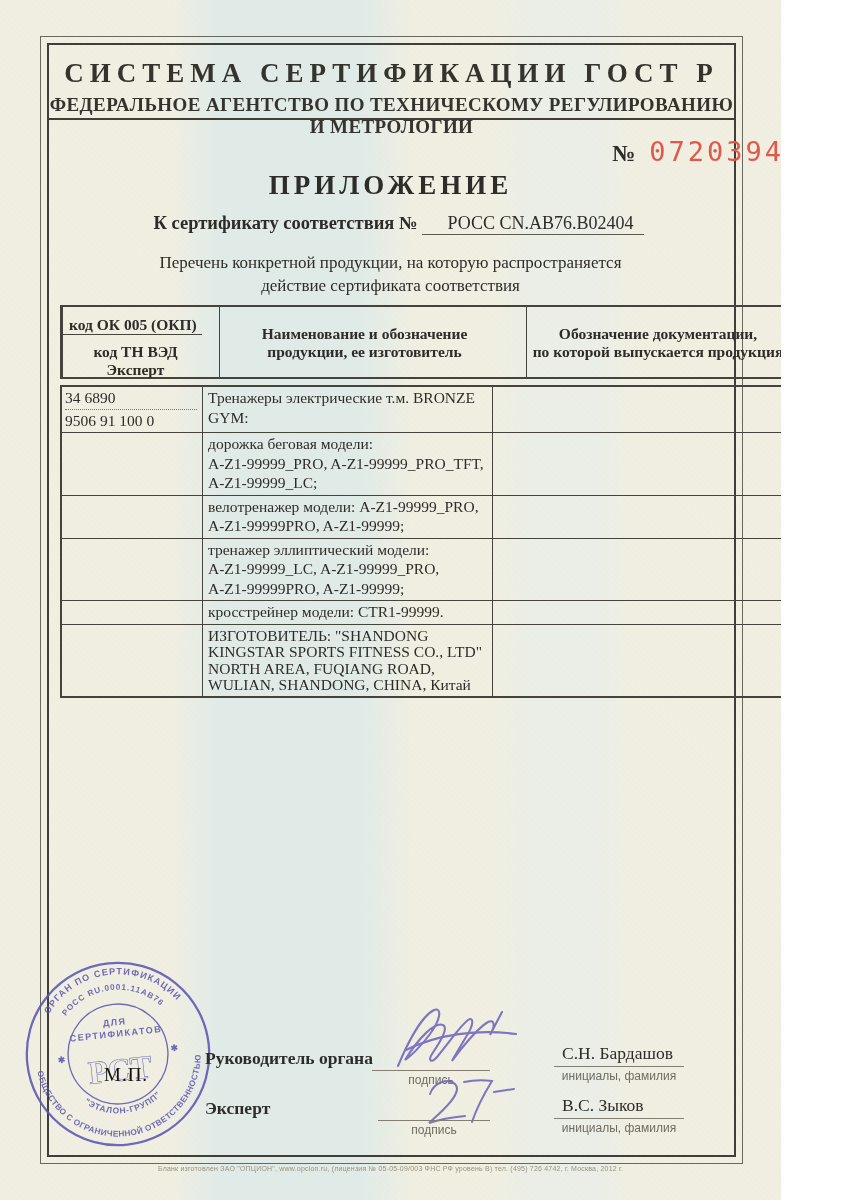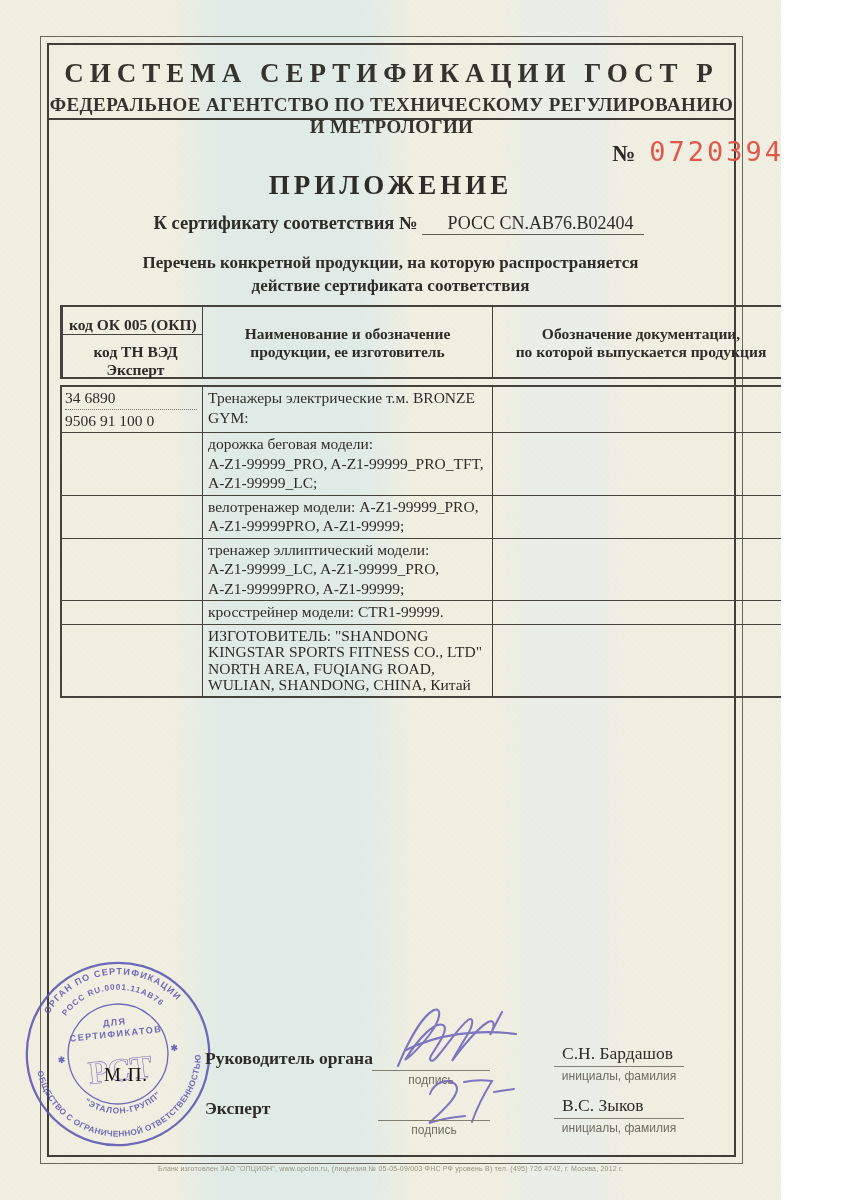--- a/index.html
+++ b/index.html
@@ -55,30 +55,30 @@
     position:absolute; left:0; right:0; top:213px;
     display:flex; justify-content:center; align-items:baseline;padding-left:16px;
   }
   .cert-line .lbl{ font-size:18.5px; font-weight:bold; }
   .cert-line .num{
     font-size:18px; padding-left:26px; padding-right:10px; margin-left:4px;
     border-bottom:1px solid #5c594f;
   }
   .desc{
     position:absolute; left:0; right:0;
-    text-align:center; font-size:17px; font-weight:bold;
+    text-align:center; font-size:17px; font-weight:normal;
   }
   .desc1{ top:253px; } .desc2{ top:276px; }
 
   
   .thead{
     position:absolute; left:60px; top:305px; width:731px; height:74px;
     border:2px solid #45433b;
     display:grid; grid-template-columns:140px 290px 1fr;
-    font-size:15.5px; font-weight:bold;
+    font-size:15.5px; font-weight:bold;gap:17px;
   }
   .thead .hc{ border-left:1.5px solid #45433b; display:flex; align-items:center; justify-content:center; text-align:center; }
   .thead .hc1{ display:grid; grid-template-rows:1fr 1fr; }
   .thead .hc1 > div{ display:flex; align-items:center; padding-left:6px; }
   .thead .hc1 .c1top{ border-bottom:1.5px solid #45433b; }
   .tbody{
     position:absolute; left:60px; top:385px; width:731px;
     border:2px solid #45433b;
     font-size:15.5px; line-height:19.5px;
   }

